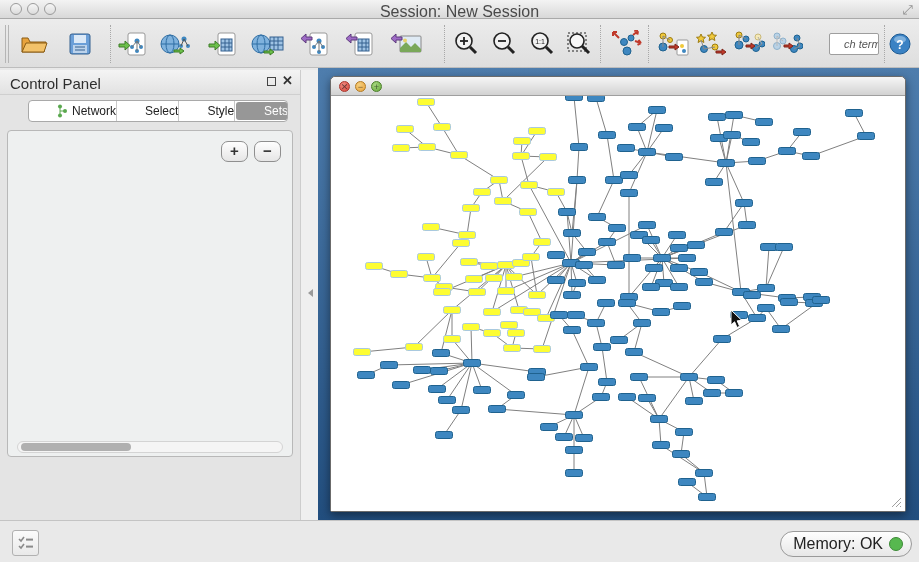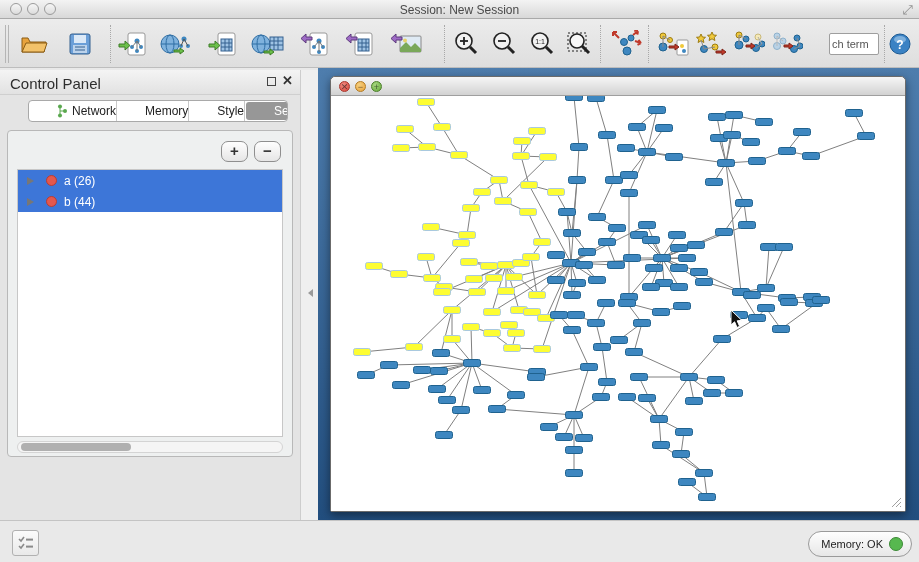--- a/index.html
+++ b/index.html
@@ -5,34 +5,34 @@
   * { margin:0; padding:0; box-sizing:border-box; }
   html,body { width:919px; height:562px; }
   body { font-family:"Liberation Sans", sans-serif; background:#e9e9e9; position:relative; overflow:hidden; }
   .abs { position:absolute; }
 
   
   #titlebar { left:0; top:0; width:919px; height:19px;
     background:linear-gradient(#f3f3f3,#d8d8d8); border-bottom:1px solid #a9a9a9; }
   .tl-circle { width:12px; height:12px; border-radius:50%; top:3px;
     border:1px solid #9b9b9b; background:linear-gradient(#f6f6f6,#dcdcdc); }
-  #win-title { left:0; right:0; top:3px; text-align:center; font-size:12px; color:#4a4a4a; }
+  #win-title { left:0; right:0; top:3px; text-align:center; font-size:16px; color:#4a4a4a; }
   #fs-arrows { right:6px; top:2px; color:#8f8f8f; font-size:13px; }
 
   
   #toolbar { left:0; top:19px; width:919px; height:49px;
     background:linear-gradient(#ececec,#dedede); border-bottom:1px solid #bdbdbd; }
   .tbtn { position:absolute; top:8px; width:36px; height:34px; display:flex;
     align-items:center; justify-content:center; }
   .tsep { position:absolute; top:6px; width:0; height:38px; border-left:1px dotted #a8a8a8; }
   .drag-handle { position:absolute; left:5px; top:6px; width:4px; height:38px;
     border-left:1px solid #b5b5b5; border-right:1px solid #b5b5b5; }
   #search-field { left:829px; top:14px; width:50px; height:22px; background:#fff;
-    border:1px solid #9e9e9e; border-radius:2px; color:#555;
-    font-size:11px; line-height:20px; padding-left:2px; overflow:hidden; white-space:nowrap; }
+    border:1px solid #9e9e9e; border-radius:2px; font-style:italic; color:#555;
+    font-size:11px; line-height:20px; padding-left:14px; overflow:hidden; white-space:nowrap; }
 
   
   #control-panel { left:0; top:70px; width:300px; height:450px; background:#e4e4e4; }
   #cp-header { left:0; top:0; width:300px; height:25px; background:linear-gradient(#f4f4f4,#e2e2e2);
     border-bottom:1px solid #cfcfcf; }
   #cp-title { left:10px; top:5px; font-size:15px; color:#2e2e2e; }
   #cp-float { right:24px; top:7px; width:9px; height:9px; border:1.5px solid #444; }
   #cp-close { right:7px; top:3px; font-size:13px; font-weight:bold; color:#333; }
 
   #tabbar { left:28px; top:30px; width:260px; height:22px; background:#fff;
@@ -83,21 +83,21 @@
   #graph-svg { position:absolute; left:0; top:0; }
   #resize-grip { right:3px; bottom:3px; width:11px; height:11px; }
 
   
   #statusbar { left:0; top:520px; width:919px; height:42px; background:#e9e9e9;
     border-top:1px solid #c4c4c4; }
   #task-btn { left:12px; top:9px; width:27px; height:26px; background:linear-gradient(#fbfbfb,#e9e9e9);
     border:1px solid #b1b1b1; border-radius:3px; display:flex; align-items:center; justify-content:center; }
   #memory-btn { right:7px; top:10px; height:26px; padding:0 8px 0 12px; border:1px solid #9a9a9a;
     border-radius:13px; background:linear-gradient(#fefefe,#e7e7e7); display:flex; align-items:center; gap:6px;
-    font-size:11px; color:#222; }
+    font-size:16px; color:#222; }
   #mem-dot { width:14px; height:14px; border-radius:50%; background:#57b84f;
     border:1px solid #3c8a36; }
 
   #cursor { pointer-events:none; }
 </style>
 </head>
 <body>
 
 <div id="titlebar" class="abs">
   <div class="tl-circle abs" style="left:10px"></div>
@@ -331,45 +331,33 @@
       <svg width="11" height="14">
           <circle cx="3" cy="2.5" r="2" fill="#5aa84f"></circle>
           <circle cx="3" cy="11.5" r="2" fill="#5aa84f"></circle>
           <circle cx="8" cy="7" r="2" fill="#5aa84f"></circle>
           <line x1="3" y1="2.5" x2="3" y2="11.5" stroke="#5aa84f"></line>
           <line x1="3" y1="7" x2="8" y2="7" stroke="#5aa84f"></line>
         </svg>
       <span>Network</span>
     </div>
     <div class="tab">
-        <span>Memory</span>
+        <span>Select</span>
       </div>
     <div class="tab">
         <span>Style</span>
       </div>
     <div class="tab active">
         <span>Sets</span>
       </div>
   </div>
 
   <div id="sets-box" class="abs">
     <div class="pm-btn" style="left:213px">+</div>
     <div class="pm-btn" style="left:246px">−</div>
-    <div id="sets-list" class="abs">
-        <div class="set-row selected">
-          <div class="tri"></div>
-          <div class="reddot"></div>
-          <span class="set-label">a (26)</span>
-        </div>
-        <div class="set-row selected">
-          <div class="tri"></div>
-          <div class="reddot"></div>
-          <span class="set-label">b (44)</span>
-        </div>
-      </div>
     <div id="sets-hscroll" class="abs">
       <div id="sets-hthumb" class="abs"></div>
     </div>
     <div class="cpbtn" style="left:13px;width:36px">
       <svg width="20" height="18">
           <path d="M3 9 C8 9 8 4 13 4 M13 4 L9.5 2.8 M13 4 L10.2 6.8" stroke="#222" stroke-width="2" fill="none"></path>
           <path d="M3 9 C8 9 8 14 13 14 M13 14 L9.5 15.2 M13 14 L10.2 11.2" stroke="#222" stroke-width="2" fill="none"></path>
         </svg>
     </div>
     <div class="cpbtn" style="left:57px;width:64px">

